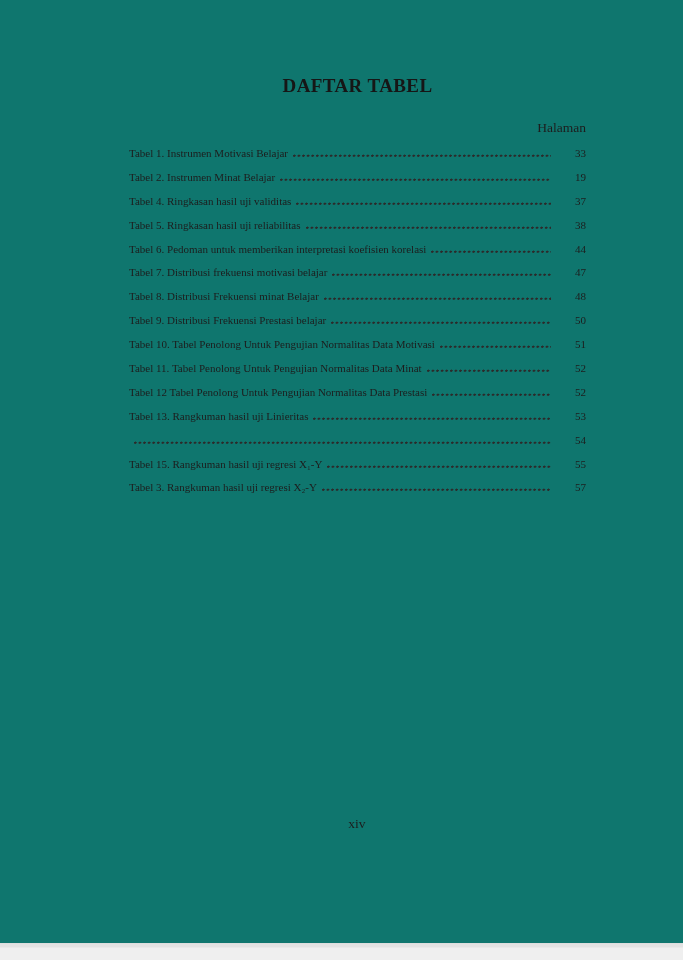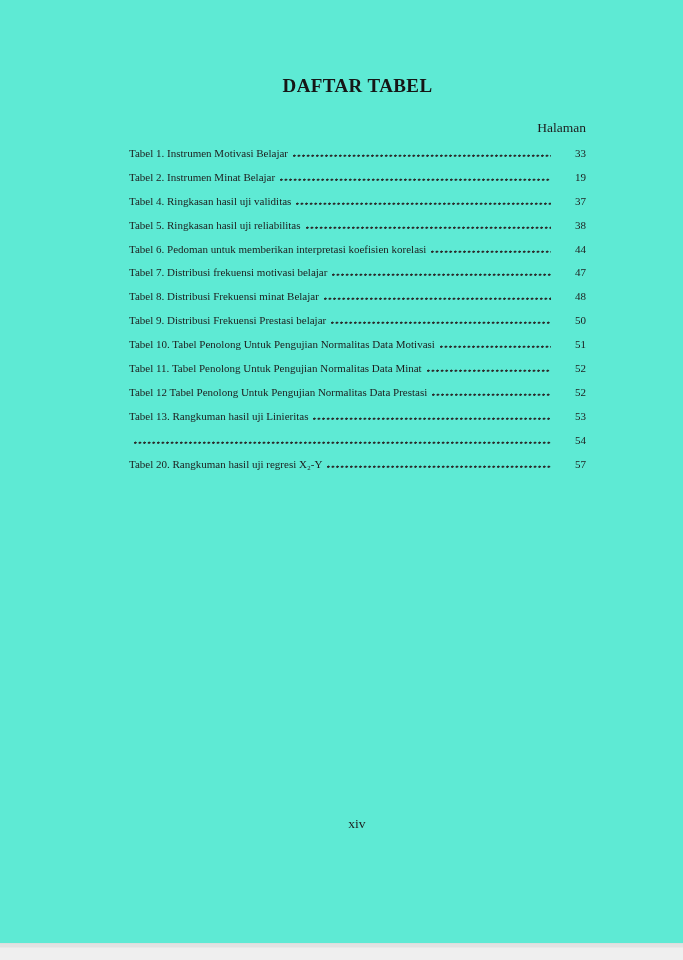--- a/index.html
+++ b/index.html
@@ -1,21 +1,21 @@
 <!DOCTYPE html>
 <html><head>
 <meta charset="utf-8">
 <style>
   * { margin: 0; padding: 0; box-sizing: border-box; }
   html, body { background: #ffffff; }
   .page {
     position: relative;
     width: 683px;
     height: 960px;
-    background: #5eead4;
+    background: #0f766e;
     overflow: hidden;
     font-family: "Liberation Serif", "DejaVu Serif", "DejaVu Sans", serif;
     color: #1d1d1d;
   }
   .content {
     position: absolute;
     left: 129px;
     top: 76px;
     width: 457px;
   }
@@ -145,21 +145,26 @@
       <div class="toc-row">
         <span class="toc-label">Tabel 13. Rangkuman hasil uji Linieritas</span>
         <span class="toc-dots"></span>
         <span class="toc-page">53</span>
       </div>
       <div class="toc-row">
         <span class="toc-dots"></span>
         <span class="toc-page">54</span>
       </div>
       <div class="toc-row">
-        <span class="toc-label">Tabel 20. Rangkuman hasil uji regresi X₂-Y</span>
+        <span class="toc-label">Tabel 15. Rangkuman hasil uji regresi X₁-Y</span>
+        <span class="toc-dots"></span>
+        <span class="toc-page">55</span>
+      </div>
+      <div class="toc-row">
+        <span class="toc-label">Tabel 3. Rangkuman hasil uji regresi X₂-Y</span>
         <span class="toc-dots"></span>
         <span class="toc-page">57</span>
       </div>
     </div>
   </div>
 
   <div class="footer-pagenum">xiv</div>
   <div class="bottom-strip"></div>
 </div>
 

